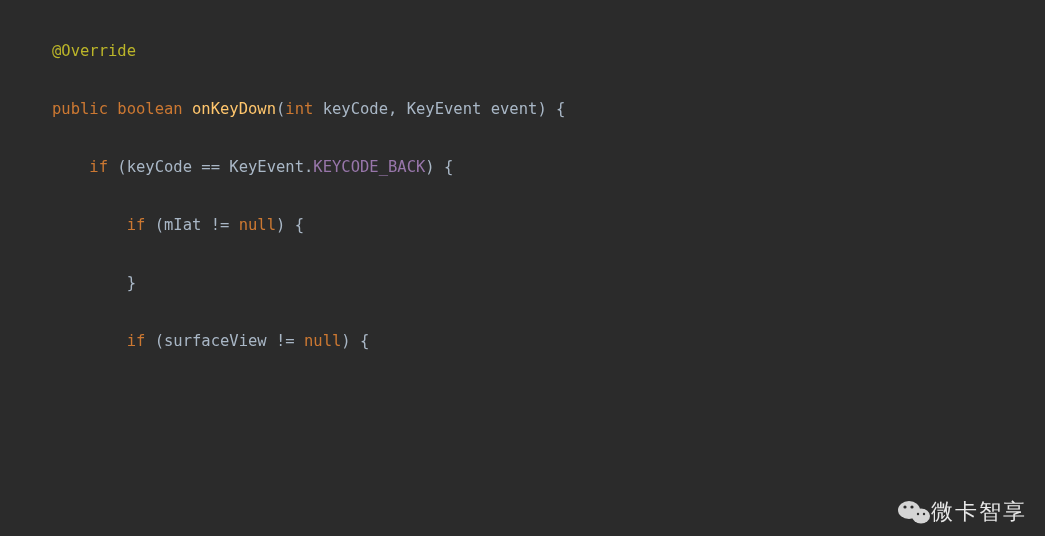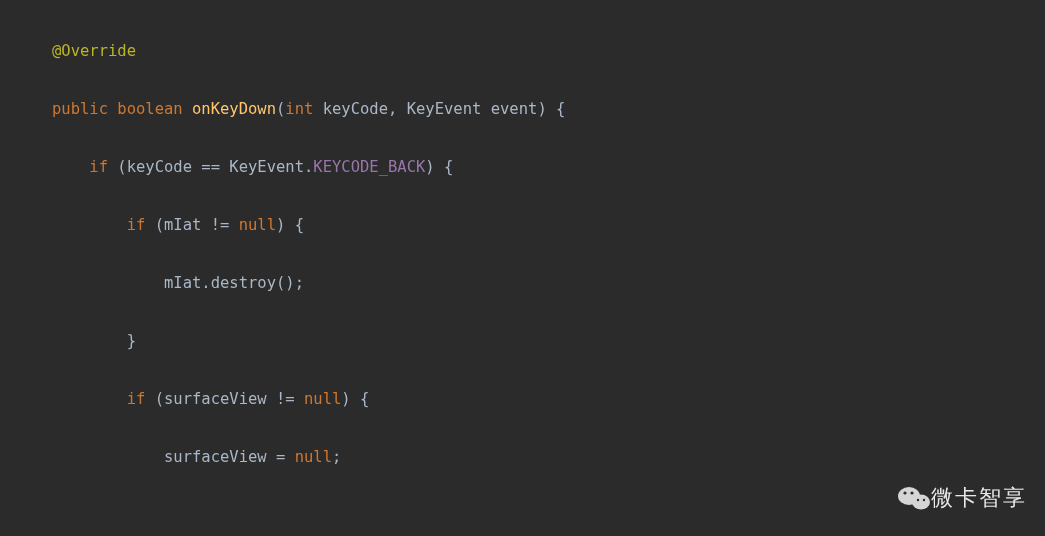--- a/index.html
+++ b/index.html
@@ -6,35 +6,33 @@
   body{font-family:"Consolas","Microsoft YaHei",monospace;font-size:15.5px;line-height:29px;color:#a9b7c6}
   .editor{position:absolute;left:0;top:0;padding:8px 0 0 8px;white-space:pre}
   .line{display:block;padding-left:44px}
 
   .c-ann{color:#bbb529}      
   .c-kw{color:#cc7832}       
   .c-mname{color:#ffc66d}    
   .c-cmt{color:#808080}      
   .c-static{color:#9876aa;}
 
-  .watermark{position:absolute;right:18px;bottom:24px;display:flex;align-items:center;color:#e8e8e8;font-family:"Microsoft YaHei",sans-serif;font-size:22px;letter-spacing:2px}
+  .watermark{position:absolute;right:18px;bottom:10px;display:flex;align-items:center;color:#e8e8e8;font-family:"Microsoft YaHei",sans-serif;font-size:22px;letter-spacing:2px}
   .watermark svg{opacity:.9}
 </style>
 </head>
 <body>
 
 <div class="editor">
 <span class="line"><span class="c-ann">@Override</span></span>
 <span class="line"><span class="c-kw">public</span> <span class="c-kw">boolean</span> <span class="c-mname">onKeyDown</span>(<span class="c-kw">int</span> <span>keyCode</span>, <span>KeyEvent</span> <span>event</span>) {</span>
 <span class="line">    <span class="c-kw">if</span> (<span>keyCode</span> == <span>KeyEvent</span>.<span class="c-static">KEYCODE_BACK</span>) {</span>
 <span class="line">        <span class="c-kw">if</span> (<span>mIat</span> != <span class="c-kw">null</span>) {</span>
-<span class="line">            <span>mIat</span>.<span>destroy</span>();</span>
 <span class="line">        <span>}</span></span>
 <span class="line">        <span class="c-kw">if</span> (<span>surfaceView</span> != <span class="c-kw">null</span>) {</span>
-<span class="line">            <span>surfaceView</span> = <span class="c-kw">null</span>;</span>
 
 
 
 
 
 
 
 
 </div>
 

